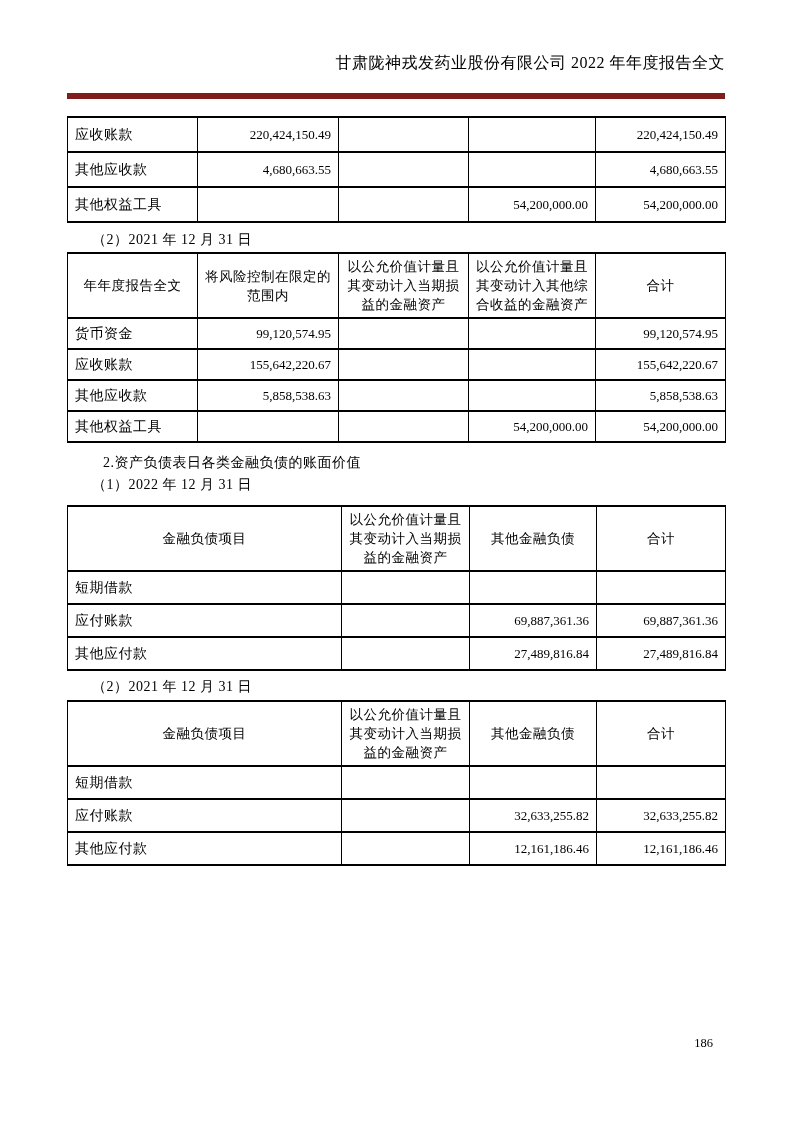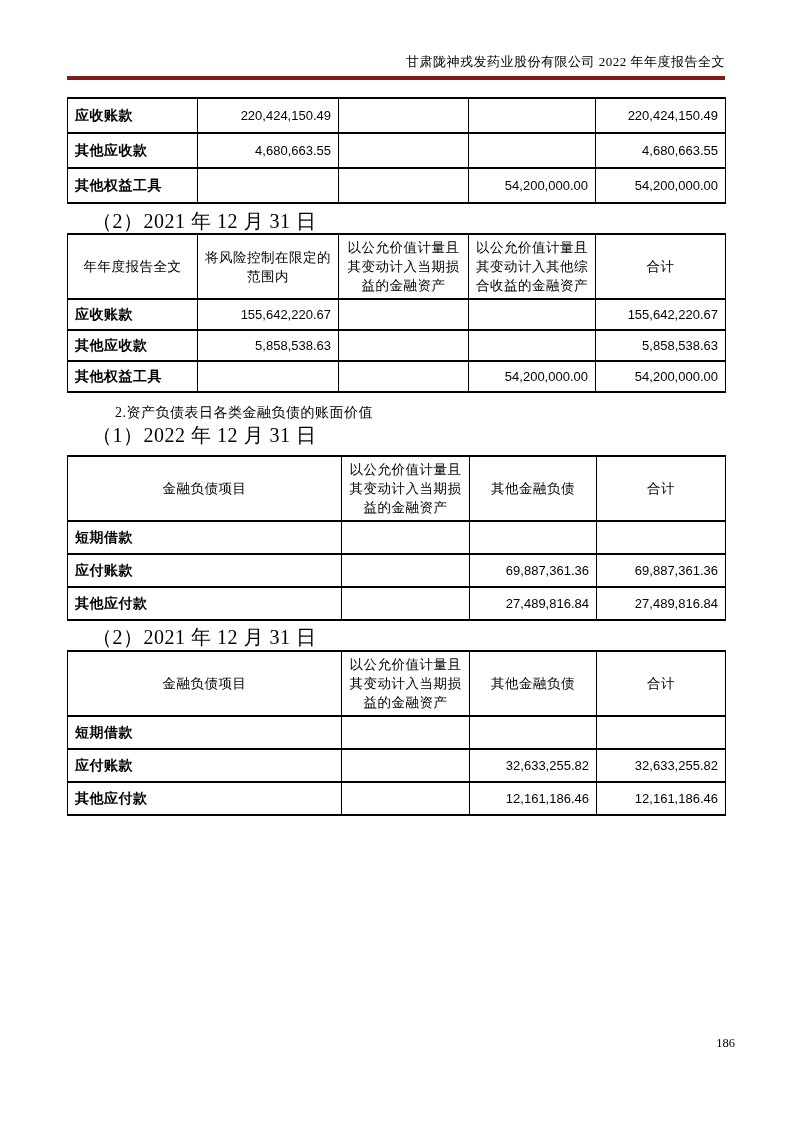--- a/index.html
+++ b/index.html
@@ -8,25 +8,25 @@
     width:793px;height:1122px;
     background:#ffffff;
     font-family:"Liberation Serif","DejaVu Serif",serif;
     color:#000;
     overflow:hidden;
   }
   .content{position:absolute;left:67px;top:0;width:658px;}
 
   .doc-header{
     padding-top:53px;
-    padding-bottom:5px;
+    padding-bottom:19px;
     text-align:right;
-    font-size:13px;
-    letter-spacing:0.5px;
-    border-bottom:4px solid #7f1d1d;
+    font-size:16px;
+    letter-spacing:0.5px;
+    border-bottom:6px solid #7f1d1d;
     white-space:nowrap;
   }
 
   table.fin{
     border-collapse:collapse;
     table-layout:fixed;
     width:658px;
   }
   table.fin td,table.fin th{
     border-top:2px solid #000;
@@ -42,65 +42,64 @@
     font-size:13.5px;
     text-align:center;
     line-height:19px;
     letter-spacing:0.5px;
     padding:3px 6px;
   }
   td.lbl{
     font-size:14px;
     letter-spacing:0.5px;
     text-align:left;
-    font-weight:bold;
   }
   td.num{
-    font-family:Liberation Sans, sans-serif;
+    font-family:Liberation Serif, serif;
     font-size:13px;
     text-align:right;
     letter-spacing:0px;
   }
   .t1 td{height:33px;}
   .t2 td{height:29px;}
   .t2 th{height:56px;}
   .t3 td,.t4 td{height:31px;}
   .t3 th,.t4 th{height:56px;}
   .t1{margin-top:17px;}
   .t2{margin-top:3px;}
 
   .subtitle{
     margin:8px 0 0 25px;
-    font-size:20px;
+    font-size:14px;
     letter-spacing:0.5px;
     line-height:18px;
   }
   .sec-heading{
-    margin:11px 0 0 48px;
+    margin:11px 0 0 36px;
     font-size:14px;
     letter-spacing:0.5px;
     line-height:18px;
   }
   .sub-b{margin-top:4px;}
   .t3{margin-top:11px;}
   .sub-c{margin-top:7px;}
   .t4{margin-top:4px;}
 
   .risk-paragraph{
     margin-top:9px;
     font-size:14.5px;
     line-height:30px;
     letter-spacing:1.2px;
     text-align:justify;
     text-indent:2em;
   }
   .page-number{
     position:absolute;
     top:1036px;
-    right:58px;
+    right:80px;
     font-size:12.5px;
   }
 </style>
 </head>
 <body>
 
 <div class="page">
   <div class="content">
 
     <div class="doc-header">
@@ -154,20 +153,27 @@
         <tr>
           <th>年年度报告全文</th>
           <th>将风险控制在限定的范围内</th>
           <th>以公允价值计量且其变动计入当期损益的金融资产</th>
           <th>以公允价值计量且其变动计入其他综合收益的金融资产</th>
           <th>合计</th>
         </tr>
       </thead>
       <tbody>
         <tr>
+          <td class="lbl">货币资金</td>
+          <td class="num">99,120,574.95</td>
+          <td class="num"></td>
+          <td class="num"></td>
+          <td class="num">99,120,574.95</td>
+        </tr>
+        <tr>
           <td class="lbl">应收账款</td>
           <td class="num">155,642,220.67</td>
           <td class="num"></td>
           <td class="num"></td>
           <td class="num">155,642,220.67</td>
         </tr>
         <tr>
           <td class="lbl">其他应收款</td>
           <td class="num">5,858,538.63</td>
           <td class="num"></td>

